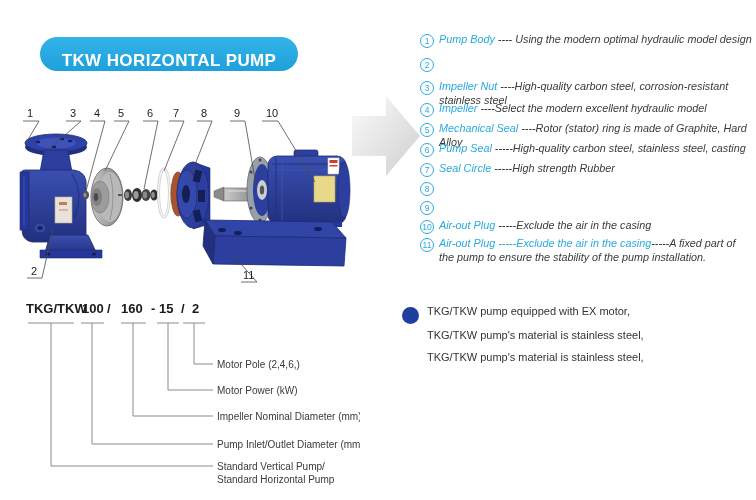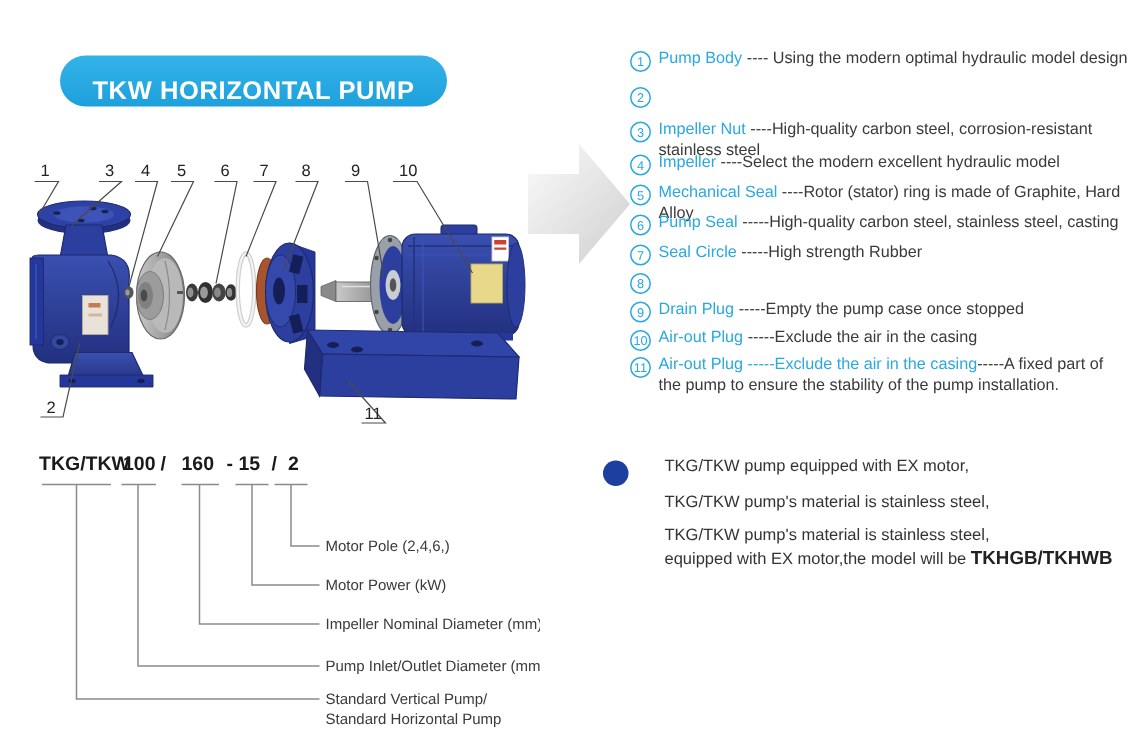--- a/index.html
+++ b/index.html
@@ -8,29 +8,29 @@
   
   .banner{position:absolute;left:40px;top:37px;width:258px;height:34px;border-radius:17px;
           background:linear-gradient(180deg,#33b3e8 0%,#1ea0dc 100%);
           display:flex;align-items:flex-end;justify-content:center;}
   .banner span{color:#fff;font-weight:bold;font-size:17px;letter-spacing:.4px;}
   
   .parts-list{position:absolute;left:420px;top:30px;width:334px;height:240px;}
   .part-item{position:absolute;left:0;display:flex;gap:5px;width:332px;}
   .num-circle{flex:0 0 auto;width:12px;height:12px;border:1px solid #29a9e0;border-radius:50%;
               color:#29a9e0;font-size:8.5px;line-height:12px;text-align:center;margin-top:0.5px;}
-  .part-text{font-size:10.8px;line-height:13.5px;}
+  .part-text{font-size:10.8px;line-height:13.5px;font-style:italic;}
   .part-name{color:#29a9e0;}
   .part-desc{color:#3a3a3a;}
   
   .variants{position:absolute;left:398px;top:302px;width:356px;}
   .bullet{position:absolute;left:4px;top:5px;width:17px;height:17px;border-radius:50%;background:#1c3fa0;}
   .variants-text{margin-left:29px;}
   .pair{margin-bottom:6px;}
-  .pair div{font-size:11px;line-height:18px;color:#333;margin-left:16px;}
+  .pair div{font-size:11px;line-height:18px;color:#333;}
   .pair.tight div{line-height:14.5px;}
   .model{font-weight:bold;color:#222;}
   .pair.tight .model{font-size:12.5px;}
   
   .diagram-svg{position:absolute;left:10px;top:98px;}
   .arrow-svg{position:absolute;left:352px;top:90px;}
   .modelcode-svg{position:absolute;left:20px;top:293px;}
   svg text{font-family:"Liberation Sans", sans-serif;}
   .callout-num{font-size:11px;fill:#222;}
   .seg{font-size:13px;font-weight:bold;fill:#1a1a1a;}
@@ -226,21 +226,20 @@
       </div>
     <div class="part-item" style="top:132px">
         <span class="num-circle">7</span>
         <span class="part-text"><span class="part-name">Seal Circle</span><span class="part-desc"> -----High strength Rubber</span></span>
       </div>
     <div class="part-item" style="top:151px">
         <span class="num-circle">8</span>
       </div>
     <div class="part-item" style="top:170px">
         <span class="num-circle">9</span>
-        <span class="part-text"><span class="part-name">Drain Plug</span><span class="part-desc"> -----Empty the pump case once stopped</span></span>
       </div>
     <div class="part-item" style="top:189px">
         <span class="num-circle">10</span>
         <span class="part-text"><span class="part-name">Air-out Plug</span><span class="part-desc"> -----Exclude the air in the casing</span></span>
       </div>
     <div class="part-item" style="top:207px">
         <span class="num-circle">11</span>
         <span class="part-text"><span class="part-name">Air-out Plug -----Exclude the air in the casing</span><span class="part-desc">-----A fixed part of the pump to ensure the stability of the pump installation.</span></span>
       </div>
   </div>
@@ -277,18 +276,17 @@
     <div class="bullet"></div>
     <div class="variants-text">
       <div class="pair">
         <div>TKG/TKW pump equipped with EX motor,</div>
       </div>
       <div class="pair">
         <div>TKG/TKW pump's material is stainless steel,</div>
       </div>
       <div class="pair tight">
         <div>TKG/TKW pump's material is stainless steel,</div>
-        <div><span>equipped with EX motor,the model will be </span><span class="model">TKHGB/TKHWB</span></div>
       </div>
     </div>
   </div>
 
 </div>
 
 </body></html>

